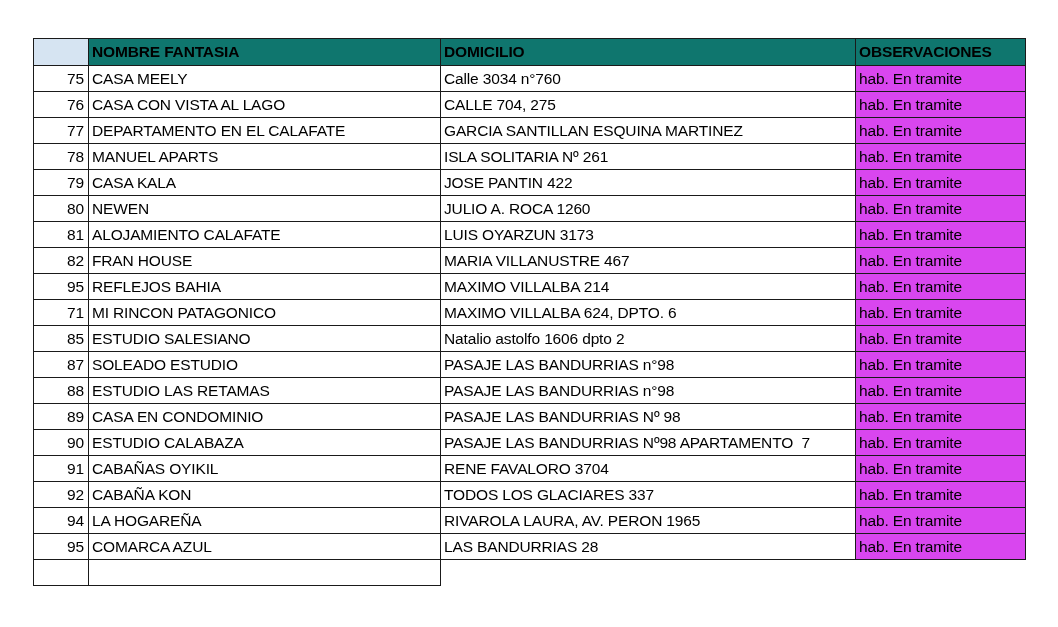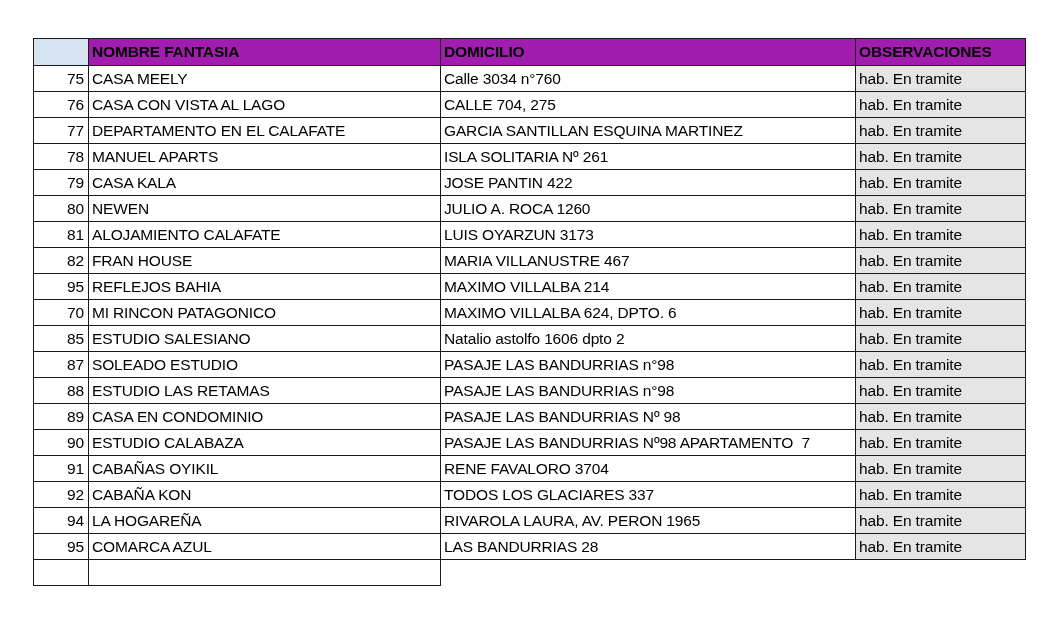--- a/index.html
+++ b/index.html
@@ -45,36 +45,36 @@
     vertical-align: middle;
     white-space: pre;
     overflow: hidden;
     background: #ffffff;
     letter-spacing: -0.15px;
   }
 
   
   table.grid tr.head th {
     font-weight: bold;
-    background: #a21caf;
+    background: #0f766e;
     height: 26px;
   }
   table.grid tr.head th.h-num {
     background: #d6e4f2;
   }
 
   
   table.grid td.num {
     text-align: right;
     padding-right: 4px;
   }
 
   
   table.grid td.obs {
-    background: #e5e5e5;
+    background: #d946ef;
   }
 
   
   .tail-row td {
     height: 13px;
     border-top: 1.6px solid #1a1a1a;
     border-left: 1.6px solid #1a1a1a;
     border-right: 1.6px solid #1a1a1a;
     border-bottom: none;
     background: #ffffff;
@@ -152,21 +152,21 @@
           <td>MARIA VILLANUSTRE 467</td>
           <td class="obs">hab. En tramite</td>
         </tr>
         <tr>
           <td class="num">95</td>
           <td>REFLEJOS BAHIA</td>
           <td>MAXIMO VILLALBA 214</td>
           <td class="obs">hab. En tramite</td>
         </tr>
         <tr>
-          <td class="num">70</td>
+          <td class="num">71</td>
           <td>MI RINCON PATAGONICO</td>
           <td>MAXIMO VILLALBA 624, DPTO. 6</td>
           <td class="obs">hab. En tramite</td>
         </tr>
         <tr>
           <td class="num">85</td>
           <td>ESTUDIO SALESIANO</td>
           <td>Natalio astolfo 1606 dpto 2</td>
           <td class="obs">hab. En tramite</td>
         </tr>

